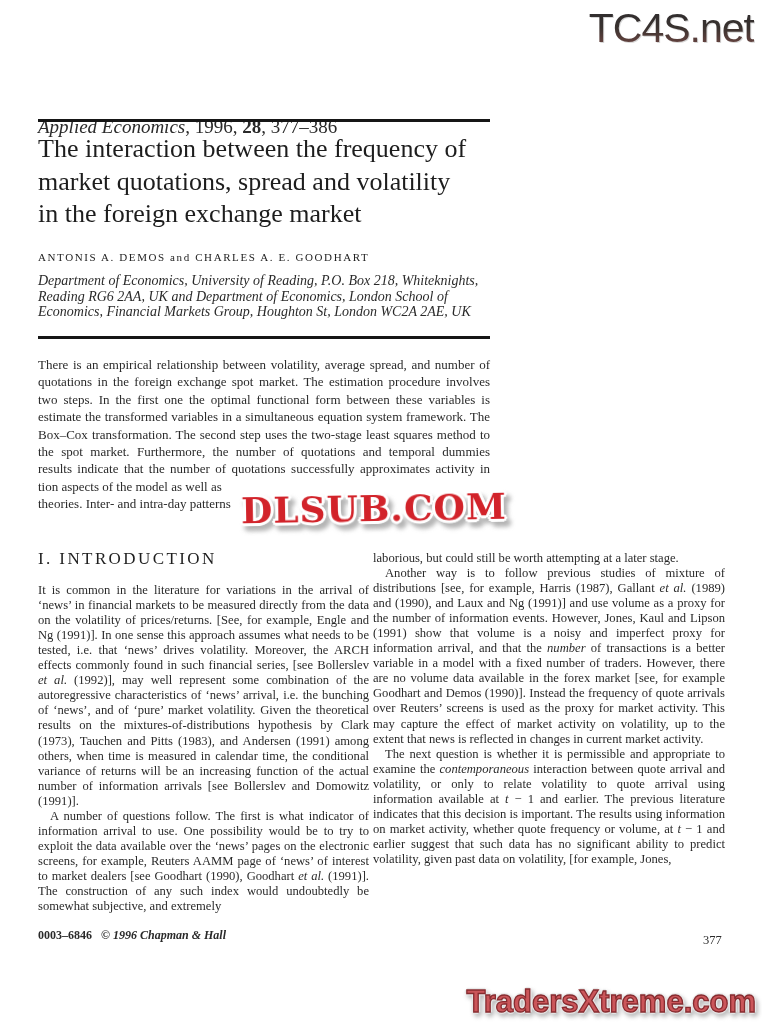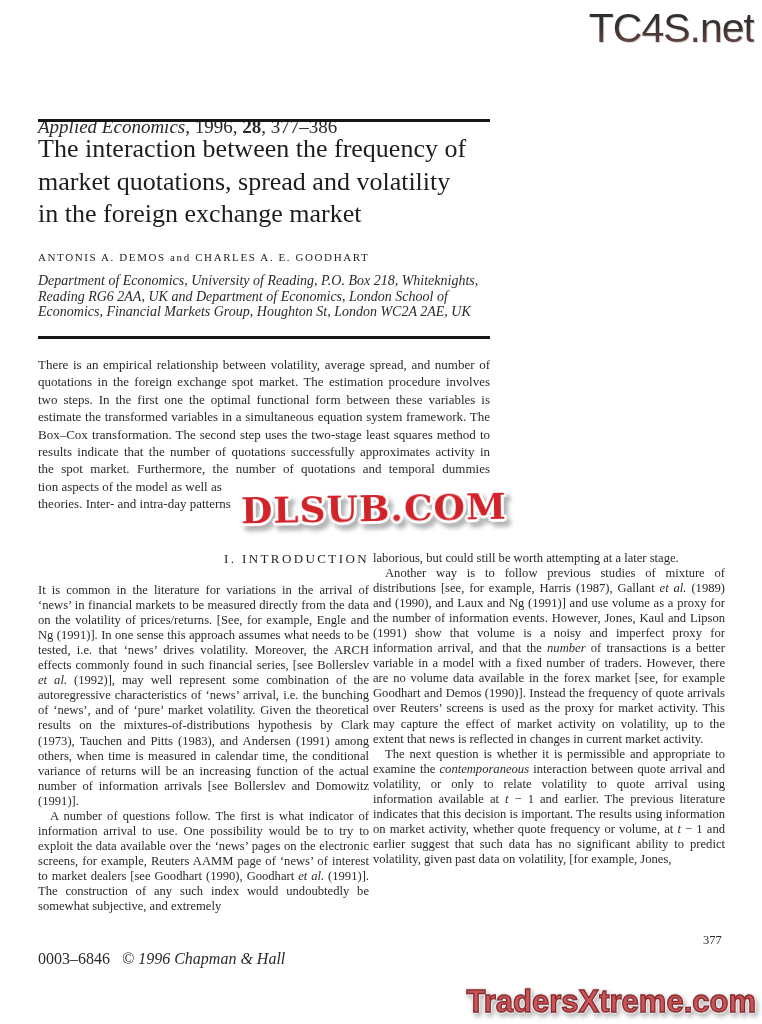--- a/index.html
+++ b/index.html
@@ -63,26 +63,26 @@
   
   .abstract { position:absolute; left:38px; top:356px; width:452px;
               font-size:13px; line-height:17.4px; }
   .abs-line { text-align:justify; text-align-last:justify; white-space:nowrap; }
   .abs-line.plain { text-align:left; text-align-last:auto; }
 
   
   .col { position:absolute; top:551px; font-size:12.6px; line-height:15.05px; }
   .col-left  { left:38px;  width:331px; }
   .col-right { left:373px; width:352px; }
-  .sec-heading { font-size:13px; letter-spacing:2.4px; margin-bottom:17px; color:#1e1e1e;text-align:right; }
+  .sec-heading { font-size:17px; letter-spacing:2.4px; margin-bottom:17px; color:#1e1e1e; }
   p.para { text-align:justify; }
   p.indent { text-indent:12px; }
 
   
-  .footer-line { position:absolute; left:38px; top:950px; font-size:16px; }
+  .footer-line { position:absolute; left:38px; top:928px; font-size:12px;font-weight:bold; }
   .page-number { position:absolute; left:703px; top:933px; font-size:12.5px; }
 </style>
 </head>
 <body>
 
 <div class="wm-top">TC4S.net</div>
 
 <div class="journal-line"><span class="it">Applied Economics</span><span>, 1996, </span><span class="bd">28</span><span>, 377–386</span></div>
 
 <div class="rule rule-top"></div>
@@ -98,22 +98,22 @@
 <div class="affiliation"><span class="it">Department of Economics, University of Reading, P.O. Box 218, Whiteknights, Reading RG6 2AA, UK </span><span>and </span><span class="it">Department of Economics, London School of Economics, Financial Markets Group, Houghton St, London WC2A 2AE, UK</span></div>
 
 <div class="rule rule-abs"></div>
 
 <div class="abstract">
   <div class="abs-line">There is an empirical relationship between volatility, average spread, and number of</div>
   <div class="abs-line">quotations in the foreign exchange spot market. The estimation procedure involves</div>
   <div class="abs-line">two steps. In the first one the optimal functional form between these variables is</div>
   <div class="abs-line">estimate the transformed variables in a simultaneous equation system framework. The</div>
   <div class="abs-line">Box–Cox transformation. The second step uses the two-stage least squares method to</div>
+  <div class="abs-line">the spot market. Furthermore, the number of quotations and temporal dummies</div>
   <div class="abs-line">results indicate that the number of quotations successfully approximates activity in</div>
-  <div class="abs-line">the spot market. Furthermore, the number of quotations and temporal dummies</div>
   <div class="abs-line plain">tion aspects of the model as well as</div>
   <div class="abs-line plain">theories. Inter- and intra-day patterns</div>
 </div>
 
 <div class="wm-mid">DLSUB.COM</div>
 
 <div class="col col-left">
   <div class="sec-heading">I. INTRODUCTION</div>
   <p class="para"><span>It is common in the literature for variations in the arrival of ‘news’ in financial markets to be measured directly from the data on the volatility of prices/returns. [See, for example, Engle and Ng (1991)]. In one sense this approach assumes what needs to be tested, i.e. that ‘news’ drives volatility. Moreover, the ARCH effects commonly found in such financial series, [see Bollerslev </span><span class="it">et al.</span><span> (1992)], may well represent some combination of the autoregressive characteristics of ‘news’ arrival, i.e. the bunching of ‘news’, and of ‘pure’ market volatility. Given the theoretical results on the mixtures-of-distributions hypothesis by Clark (1973), Tauchen and Pitts (1983), and Andersen (1991) among others, when time is measured in calendar time, the conditional variance of returns will be an increasing function of the actual number of information arrivals [see Bollerslev and Domowitz (1991)].</span></p>
   <p class="para indent"><span>A number of questions follow. The first is what indicator of information arrival to use. One possibility would be to try to exploit the data available over the ‘news’ pages on the electronic screens, for example, Reuters AAMM page of ‘news’ of interest to market dealers [see Goodhart (1990), Goodhart </span><span class="it">et al.</span><span> (1991)]. The construction of any such index would undoubtedly be somewhat subjective, and extremely</span></p>

